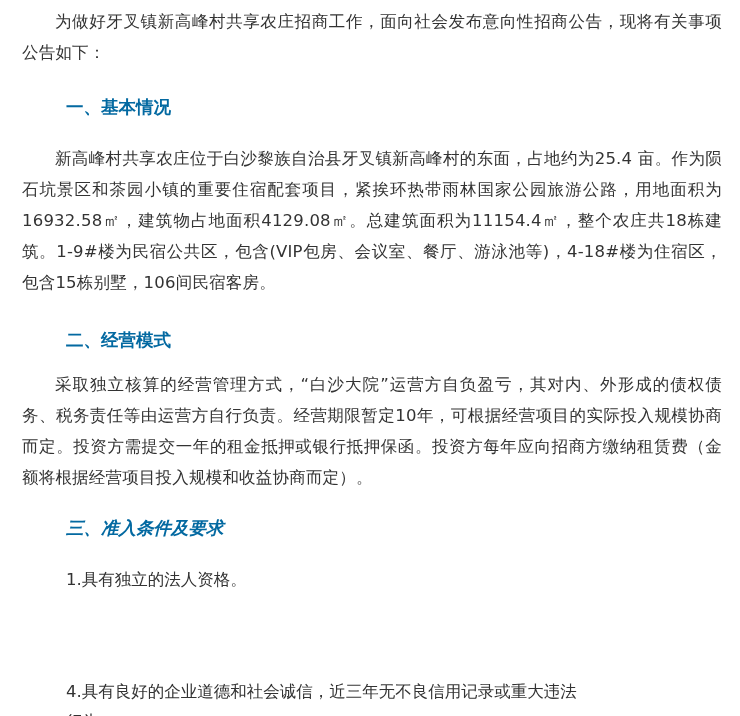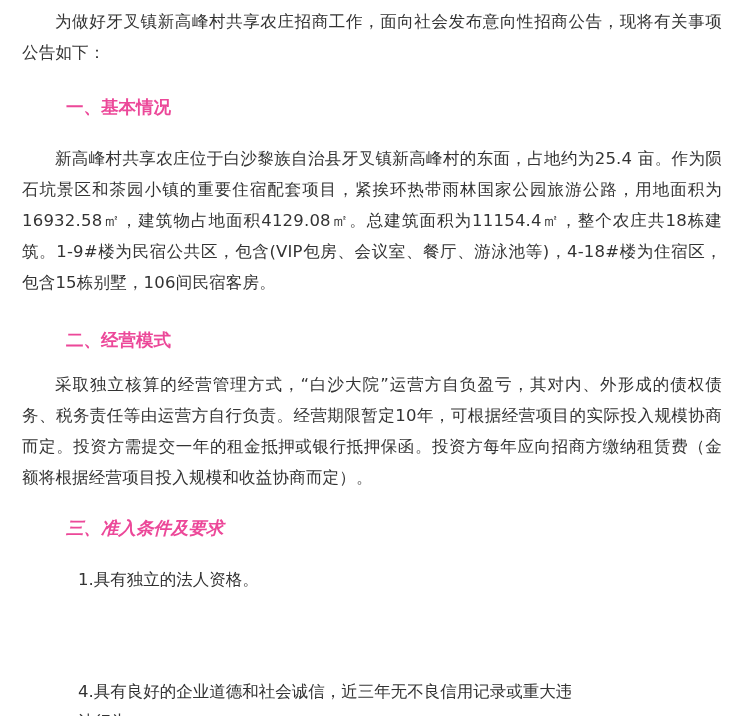--- a/index.html
+++ b/index.html
@@ -9,26 +9,26 @@
     color: #333333;
   }
   .doc { position: relative; width: 587px; height: 716px; }
   .p {
     position: absolute; left: 22px; width: 700px;
     font-size: 16.5px; line-height: 31px;
     text-indent: 2em; text-align: justify; letter-spacing: 0.2px;
   }
   .h {
     position: absolute; left: 66px;
-    font-size: 17.5px; font-weight: bold; color: #ec4899;
+    font-size: 17.5px; font-weight: bold; color: #0369a1;
     line-height: 30px;
   }
   .item {
     position: absolute; left: 66px;
-    font-size: 16.5px; line-height: 30px; margin-left: 12px;
+    font-size: 16.5px; line-height: 30px;
   }
 </style>
 </head>
 <body>
 
 <div class="doc">
   <div class="p" style="top:6px;">为做好牙叉镇新高峰村共享农庄招商工作，面向社会发布意向性招商公告，现将有关事项公告如下：</div>
 
   <div class="h" style="top:92px;">一、基本情况</div>
   <div class="p" style="top:143px;">新高峰村共享农庄位于白沙黎族自治县牙叉镇新高峰村的东面，占地约为25.4 亩。作为陨石坑景区和茶园小镇的重要住宿配套项目，紧挨环热带雨林国家公园旅游公路，用地面积为16932.58㎡，建筑物占地面积4129.08㎡。总建筑面积为11154.4㎡，整个农庄共18栋建筑。1-9#楼为民宿公共区，包含(VIP包房、会议室、餐厅、游泳池等)，4-18#楼为住宿区，包含15栋别墅，106间民宿客房。</div>

